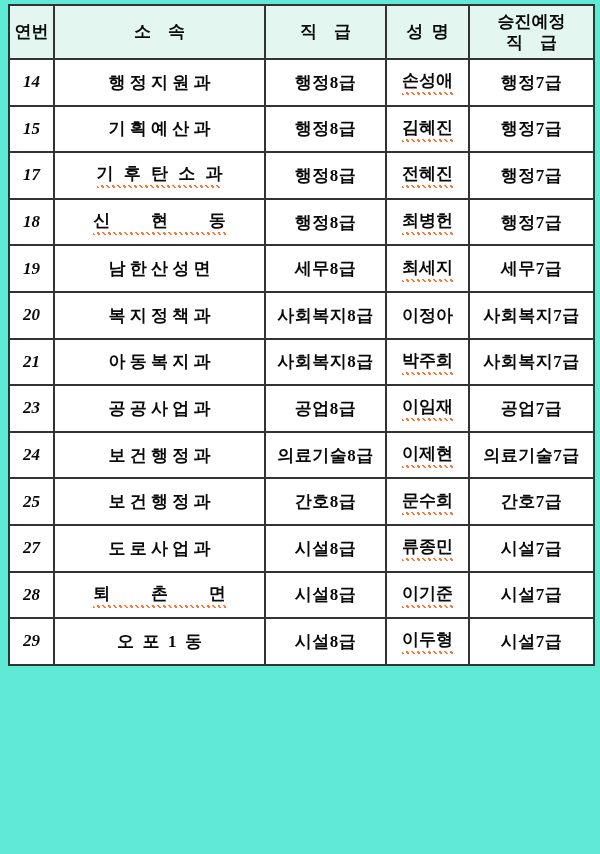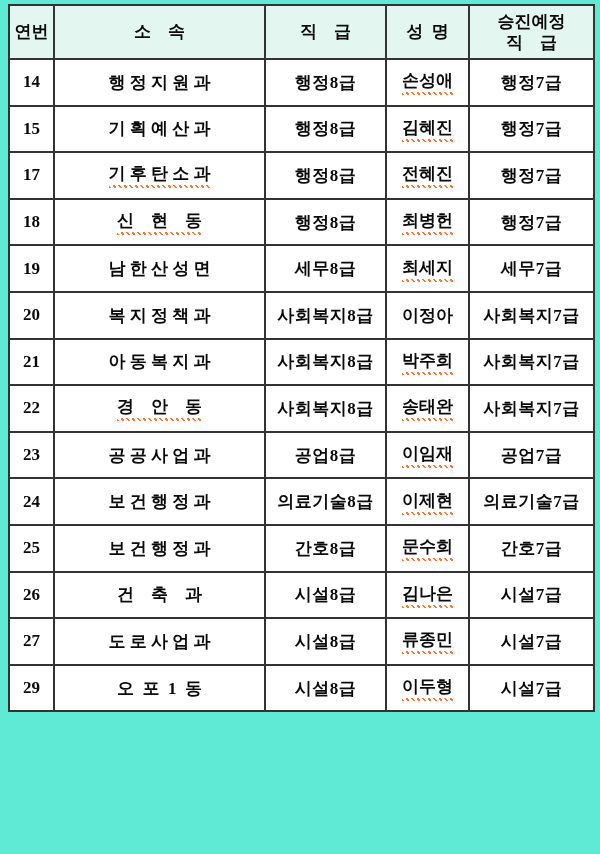--- a/index.html
+++ b/index.html
@@ -37,30 +37,31 @@
     background:var(--header-bg);
     height:54px;
     border-bottom:6px double var(--border);
     white-space:pre;
     line-height:1.25;
   }
   tbody td{
     height:46.6px;
     background:#ffffff;
   }
-  td.c-no{font-size:16px;}
+  td.c-no{font-size:16px;font-style:italic;}
   td.c-dept{white-space:pre;}
   td.c-rank,td.c-promo{letter-spacing:0.5px;}
   .spell{
     display:inline-block;
     padding-bottom:3px;
     background-image:repeating-linear-gradient(55deg,var(--spell) 0 1.8px,transparent 1.8px 4.5px);
     background-size:100% 3px;
     background-repeat:no-repeat;
     background-position:left bottom;
+    font-family:Liberation Mono, monospace;
   }
 </style>
 </head>
 <body>
 
 <div class="page">
   <table class="roster">
     <colgroup>
       <col style="width:45px">
       <col style="width:211px">
@@ -128,27 +129,20 @@
   </tr>
 
   <tr>
     <td class="c-no"><span>21</span></td>
     <td class="c-dept"><span>아 동 복 지 과</span></td>
     <td class="c-rank"><span>사회복지8급</span></td>
     <td class="c-name"><span class="spell">박주희</span></td>
     <td class="c-promo"><span>사회복지7급</span></td>
   </tr>
 
-  <tr>
-    <td class="c-no"><span>22</span></td>
-    <td class="c-dept"><span class="spell">경    안    동</span></td>
-    <td class="c-rank"><span>사회복지8급</span></td>
-    <td class="c-name"><span class="spell">송태완</span></td>
-    <td class="c-promo"><span>사회복지7급</span></td>
-  </tr>
 
   <tr>
     <td class="c-no"><span>23</span></td>
     <td class="c-dept"><span>공 공 사 업 과</span></td>
     <td class="c-rank"><span>공업8급</span></td>
     <td class="c-name"><span class="spell">이임재</span></td>
     <td class="c-promo"><span>공업7급</span></td>
   </tr>
 
   <tr>
@@ -160,36 +154,36 @@
   </tr>
 
   <tr>
     <td class="c-no"><span>25</span></td>
     <td class="c-dept"><span>보 건 행 정 과</span></td>
     <td class="c-rank"><span>간호8급</span></td>
     <td class="c-name"><span class="spell">문수희</span></td>
     <td class="c-promo"><span>간호7급</span></td>
   </tr>
 
-  <tr>
-    <td class="c-no"><span>26</span></td>
-    <td class="c-dept"><span>건    축    과</span></td>
-    <td class="c-rank"><span>시설8급</span></td>
-    <td class="c-name"><span class="spell">김나은</span></td>
-    <td class="c-promo"><span>시설7급</span></td>
-  </tr>
 
   <tr>
     <td class="c-no"><span>27</span></td>
     <td class="c-dept"><span>도 로 사 업 과</span></td>
     <td class="c-rank"><span>시설8급</span></td>
     <td class="c-name"><span class="spell">류종민</span></td>
     <td class="c-promo"><span>시설7급</span></td>
   </tr>
 
+  <tr>
+    <td class="c-no"><span>28</span></td>
+    <td class="c-dept"><span class="spell">퇴    촌    면</span></td>
+    <td class="c-rank"><span>시설8급</span></td>
+    <td class="c-name"><span class="spell">이기준</span></td>
+    <td class="c-promo"><span>시설7급</span></td>
+  </tr>
 
   <tr>
     <td class="c-no"><span>29</span></td>
     <td class="c-dept"><span>오  포  1  동</span></td>
     <td class="c-rank"><span>시설8급</span></td>
     <td class="c-name"><span class="spell">이두형</span></td>
     <td class="c-promo"><span>시설7급</span></td>
   </tr>
 </tbody>
   </table>

